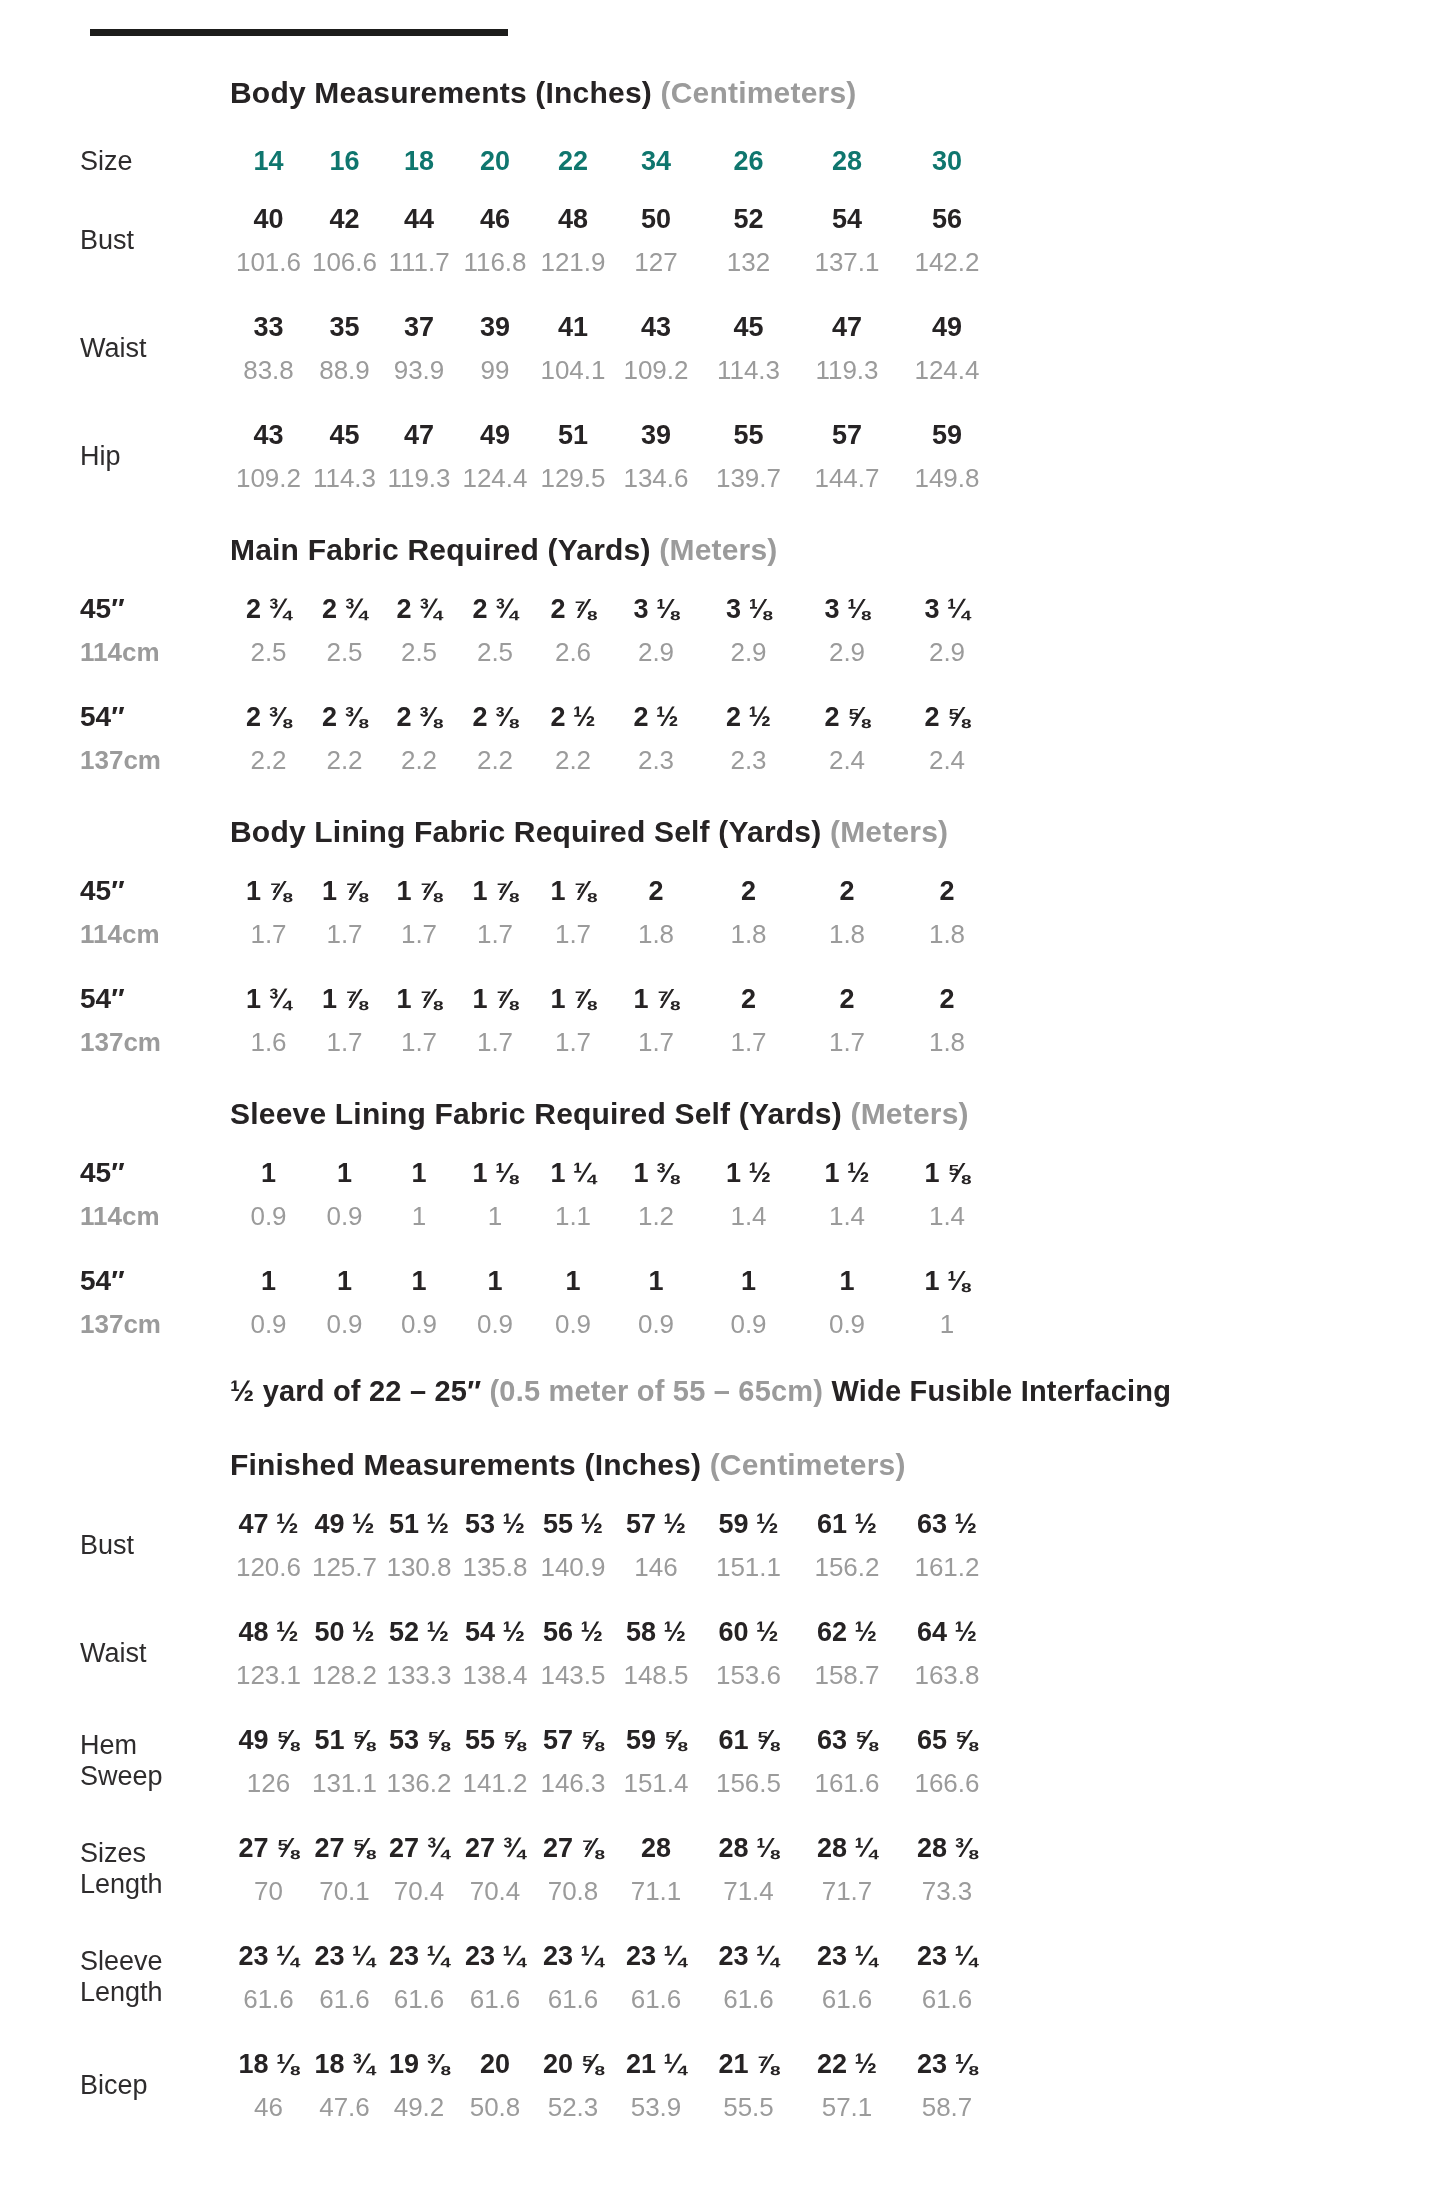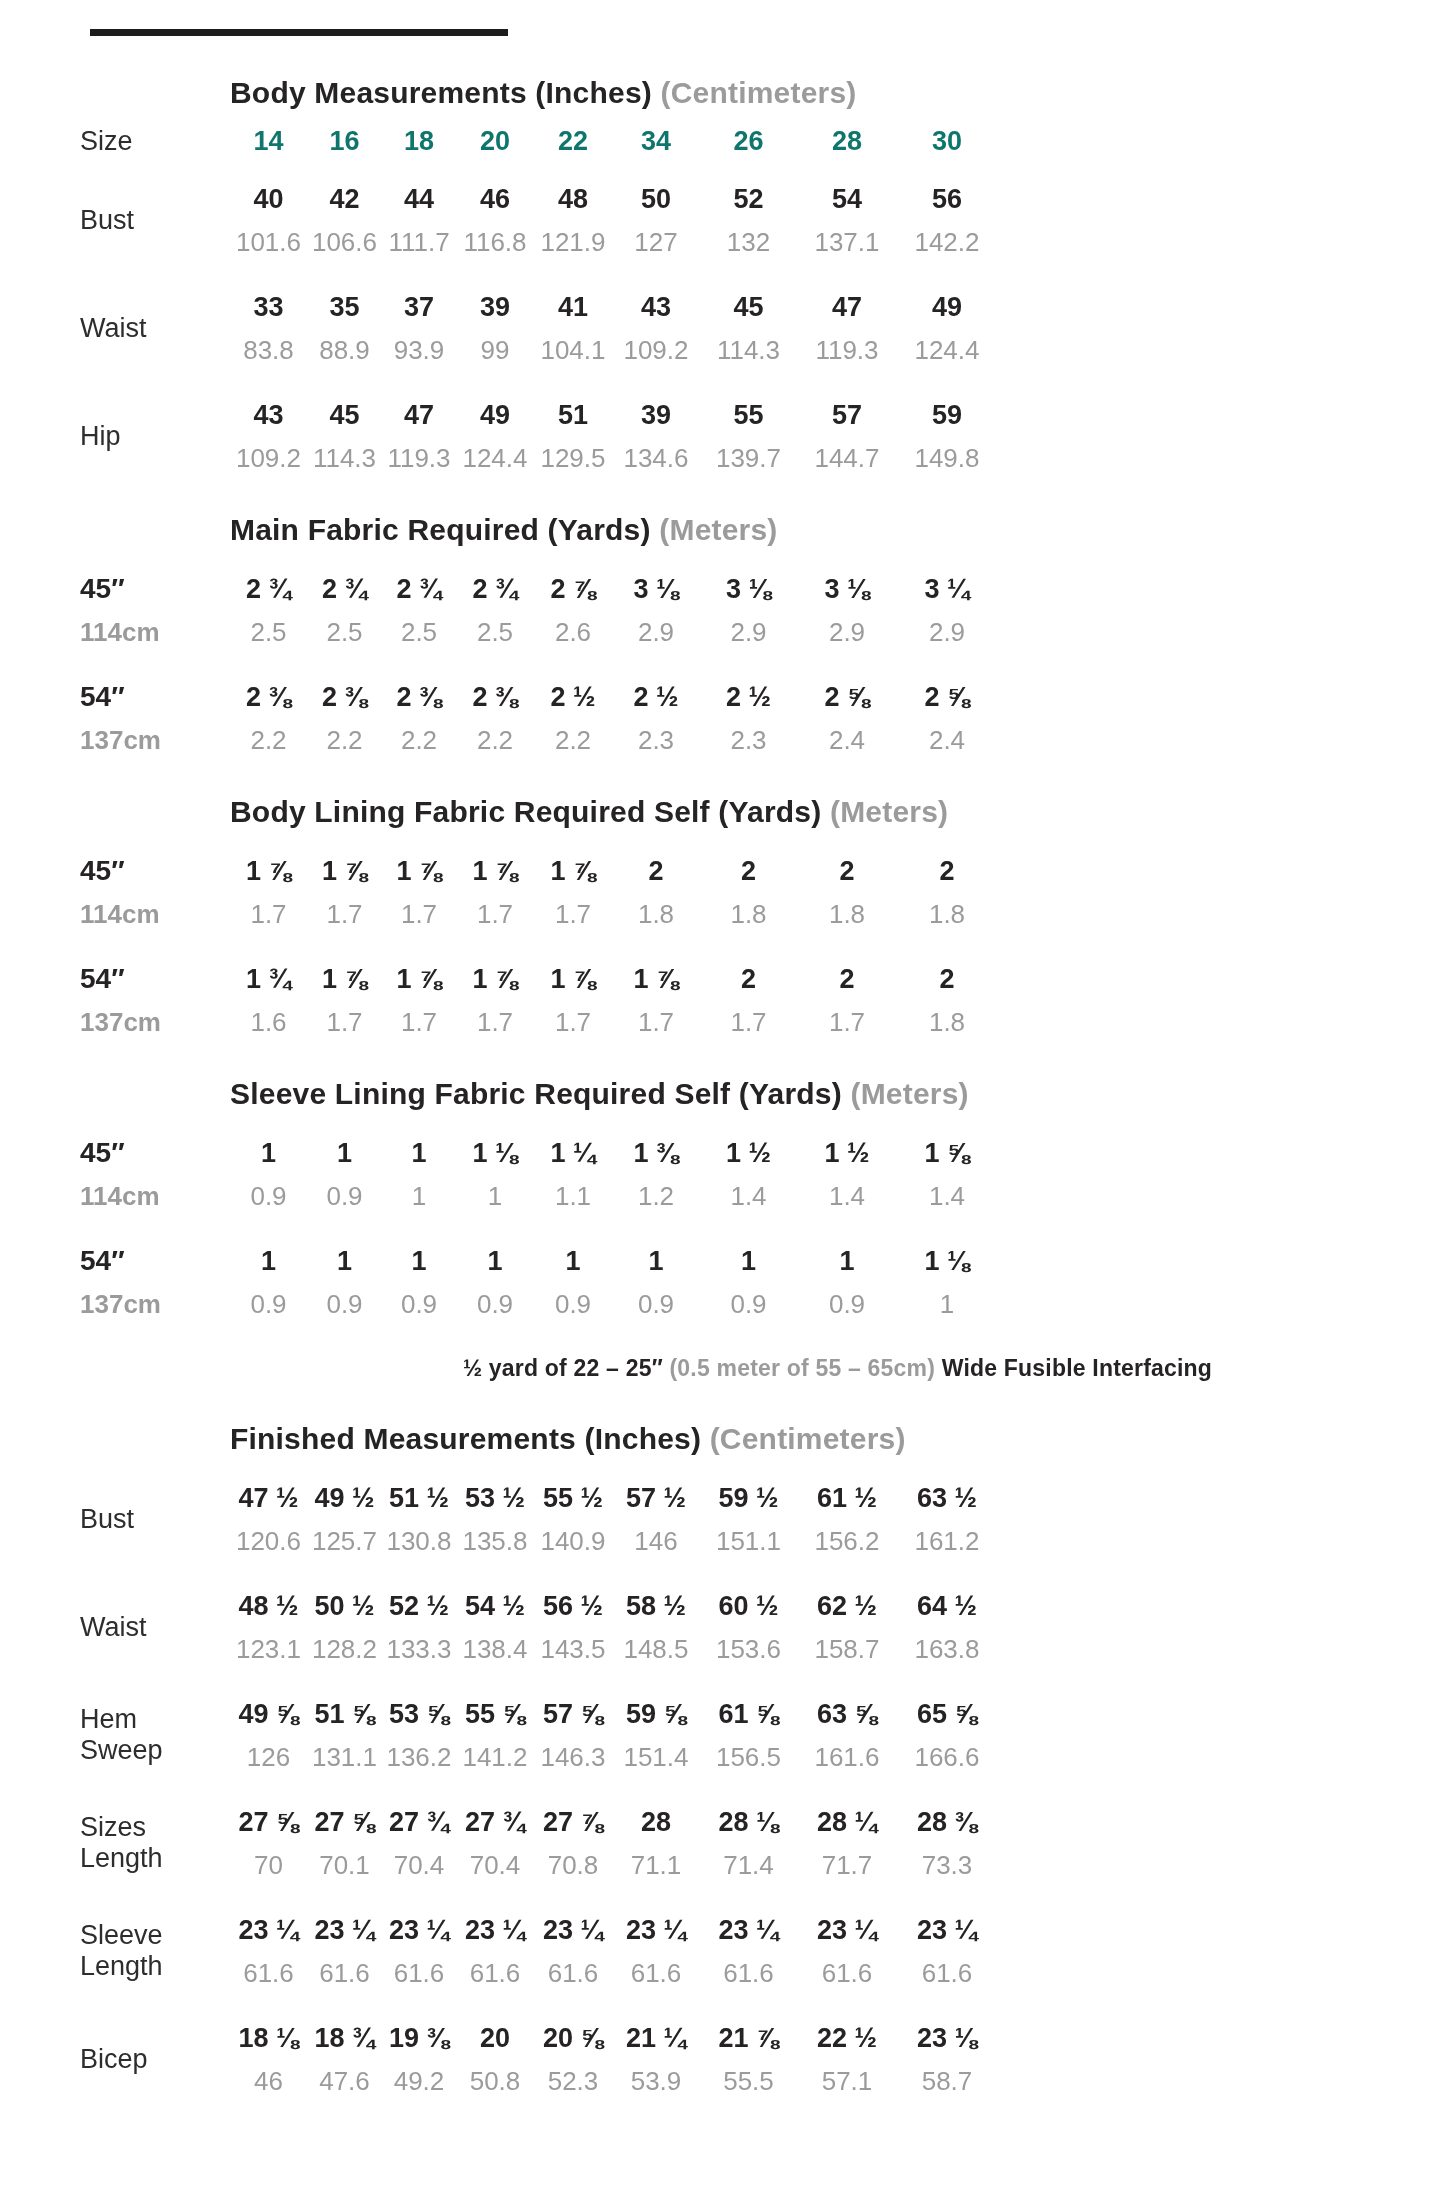--- a/index.html
+++ b/index.html
@@ -27,43 +27,42 @@
     font-weight:700;
     color:#262324;
     letter-spacing:.2px;
   }
   .hg{color:#9b9b9b;}
   .trow{
     display:grid;
     grid-template-columns:150px 77px 75px 74px 78px 78px 88px 97px 100px 100px;
     align-items:center;
   }
-  .size-row{margin-top:16px;}
+  .size-row{margin-top:36px;}
   .size-row .scell{text-align:center;font-size:27px;font-weight:700;color:#0f766e;}
   .rows .trow{margin-top:34px;}
   .rows .trow:first-child{margin-top:26px;}
   .rlabel{
     font-size:27px;
     font-weight:400;
     color:#2e2c2d;
     line-height:31px;
     padding-right:10px;
   }
   .rlab{font-weight:700;font-size:28px;line-height:32px;color:#262324;}
   .rsub{font-weight:700;font-size:26px;line-height:30px;margin-top:12px;color:#9b9b9b;}
   .cell{text-align:center;}
   .vin{font-size:27px;font-weight:700;line-height:32px;color:#262324;white-space:nowrap;}
   .vcm{font-size:26px;font-weight:400;line-height:30px;margin-top:12px;color:#9b9b9b;white-space:nowrap;}
   .note{
     margin:36px 0 0 150px;
-    font-size:23px;
+    font-size:29px;
     font-weight:700;
     color:#262324;
     letter-spacing:.2px;
-    text-align:center;
   }
 </style>
 </head>
 <body>
 
 <div class="page">
 
   <div class="rule"></div>
 
   <section>

